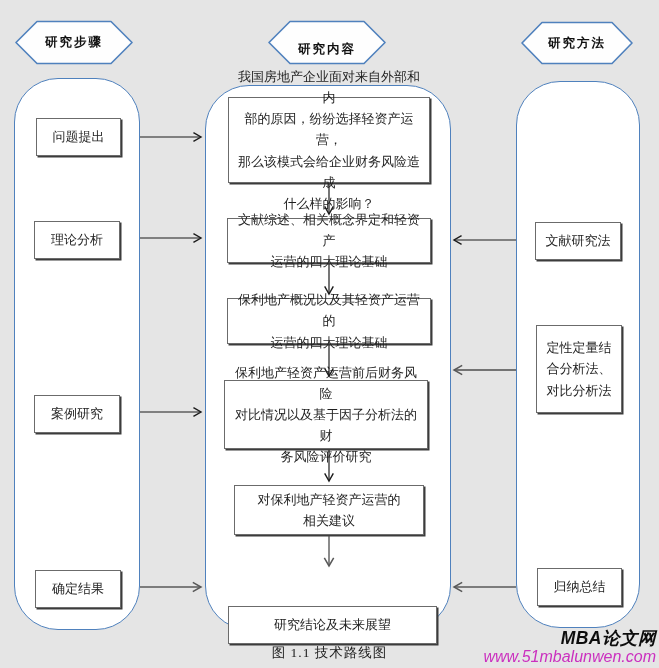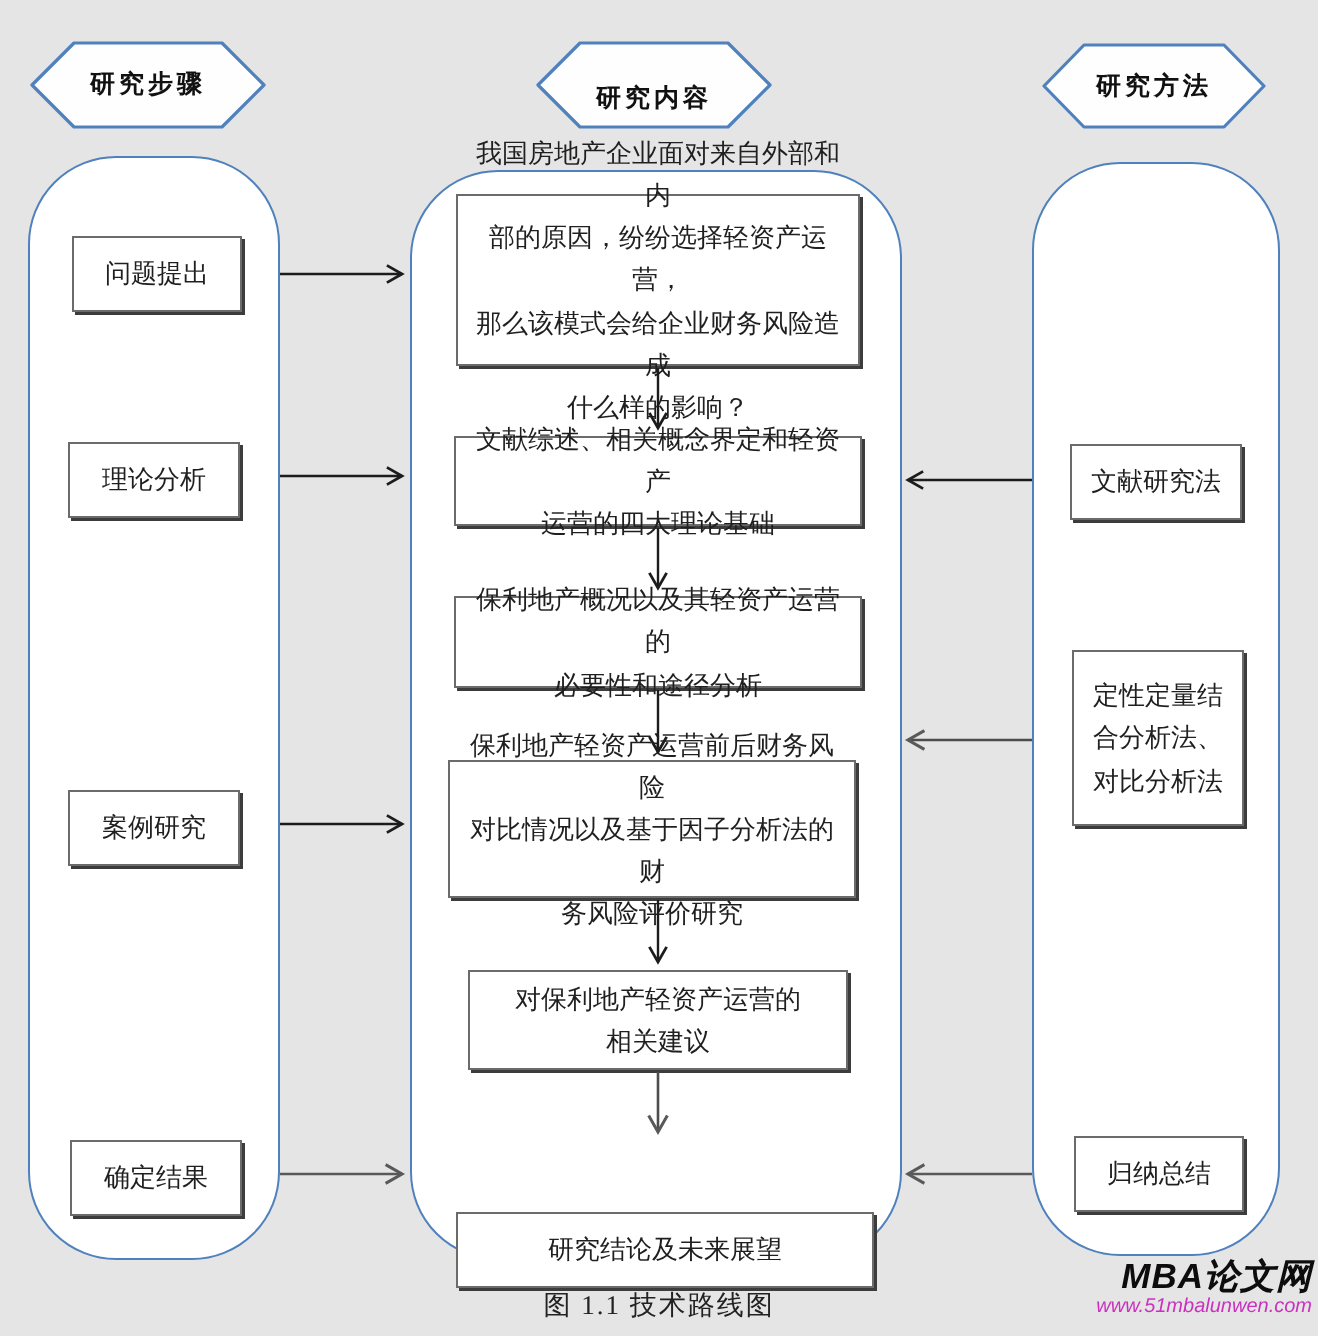--- a/index.html
+++ b/index.html
@@ -47,21 +47,21 @@
     position:absolute;right:3px;top:629px;
     text-align:right;
     font-family:"Liberation Sans","DejaVu Sans",sans-serif;
     line-height:1.1;
   }
   #watermark .site{
     font-size:17.5px;font-weight:bold;font-style:italic;color:#0d0d0d;
     letter-spacing:0.5px;
   }
   #watermark .url{
-    font-size:10px;font-style:italic;color:#cb30bf;
+    font-size:16px;font-style:italic;color:#cb30bf;
   }
 </style>
 </head>
 <body>
 
 <div id="page">
 
   <div class="hex" style="left:15px;top:20px;width:118px;height:45px;">
     <svg width="118" height="45" viewBox="0 0 118 45">
       <polygon points="1,22.5 22,1.5 96,1.5 117,22.5 96,43.5 22,43.5" fill="#fefefe" stroke="#4f81bd" stroke-width="1.6" stroke-linejoin="round"></polygon>
@@ -105,21 +105,21 @@
 部的原因，纷纷选择轻资产运营，
 那么该模式会给企业财务风险造成
 什么样的影响？</span>
   </div>
   <div class="box" style="left:227px;top:218px;width:204px;height:45px;">
     <span>文献综述、相关概念界定和轻资产
 运营的四大理论基础</span>
   </div>
   <div class="box" style="left:227px;top:298px;width:204px;height:46px;">
     <span>保利地产概况以及其轻资产运营的
-必要性和途径分析</span>
+运营的四大理论基础</span>
   </div>
   <div class="box" style="left:224px;top:380px;width:204px;height:69px;">
     <span>保利地产轻资产运营前后财务风险
 对比情况以及基于因子分析法的财
 务风险评价研究</span>
   </div>
   <div class="box" style="left:234px;top:485px;width:190px;height:50px;">
     <span>对保利地产轻资产运营的
 相关建议</span>
   </div>

